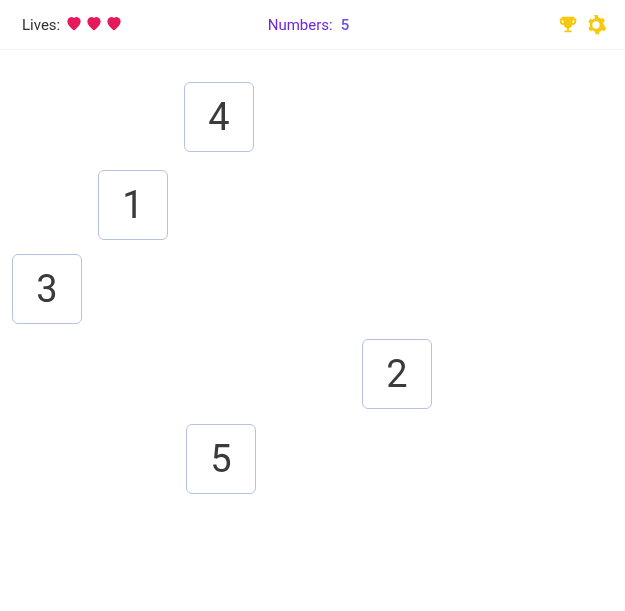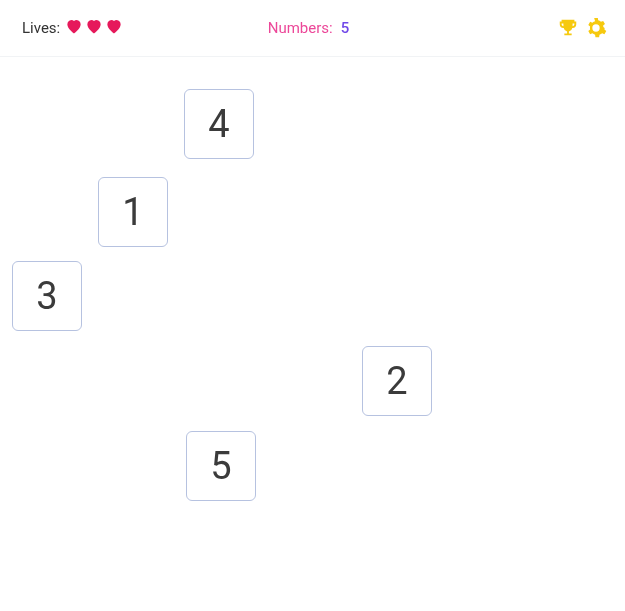--- a/index.html
+++ b/index.html
@@ -6,21 +6,21 @@
   html, body {
     width: 625px;
     height: 611px;
     font-family: -apple-system, BlinkMacSystemFont, "Segoe UI", Roboto, Arial, sans-serif;
     background: #fff;
     overflow: hidden;
   }
   .header {
     display: flex;
     align-items: center;
-    height: 57px;
+    height: 50px;
     padding: 0 18px 0 22px;
     border-bottom: 1px solid #f1f3f5;
     color: #323030;
     font-size: 15px;
   }
   .lives-block {
     display: flex;
     align-items: center;
     gap: 2px;
   }
@@ -28,21 +28,21 @@
   .heart { width: 20px; height: 20px; display: inline-block; }
   .heart svg { width: 100%; height: 100%; display: block; }
   .numbers-block {
     position: absolute;
     left: 50%;
     transform: translateX(-55%);
     display: flex;
     align-items: center;
     gap: 8px;
   }
-  .numbers-label { color: #ec4899; }
+  .numbers-label { color: #6d28d9; }
   .numbers-value { color: #7048e8; font-weight: 500; }
   .right-icons {
     margin-left: auto;
     display: flex;
     align-items: center;
     gap: 6px;
   }
   .icon-btn { width: 22px; height: 22px; cursor: pointer; display: inline-flex; }
   .icon-btn svg { width: 100%; height: 100%; display: block; }
   .play-area {

